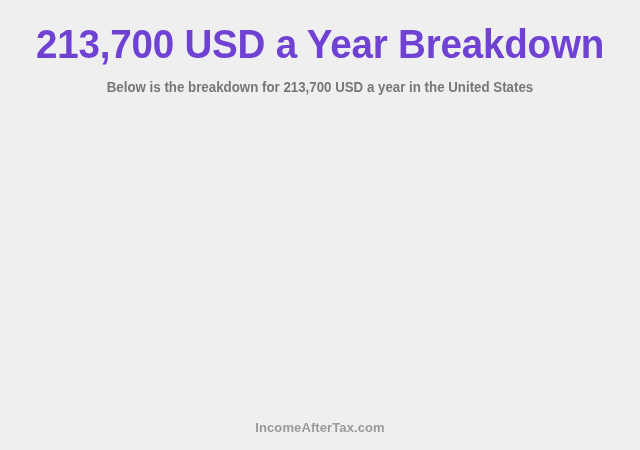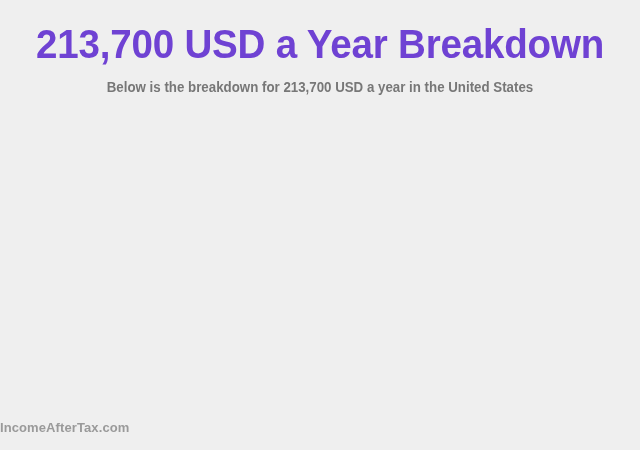--- a/index.html
+++ b/index.html
@@ -59,20 +59,21 @@
   
   .content-area {
     flex: 1 1 auto;
     position: relative;
     background: #efefef;
   }
 
   
   .footer {
     flex: 0 0 auto;
+    text-align: center;
     padding-bottom: 15px;
   }
 
   .footer-watermark {
     font-family: "Liberation Sans Narrow", "Liberation Sans", "DejaVu Sans Condensed", sans-serif;
     font-size: 13px;
     line-height: 15px;
     font-weight: 700;
     color: #9a9a9a;
     letter-spacing: 0.1px;

